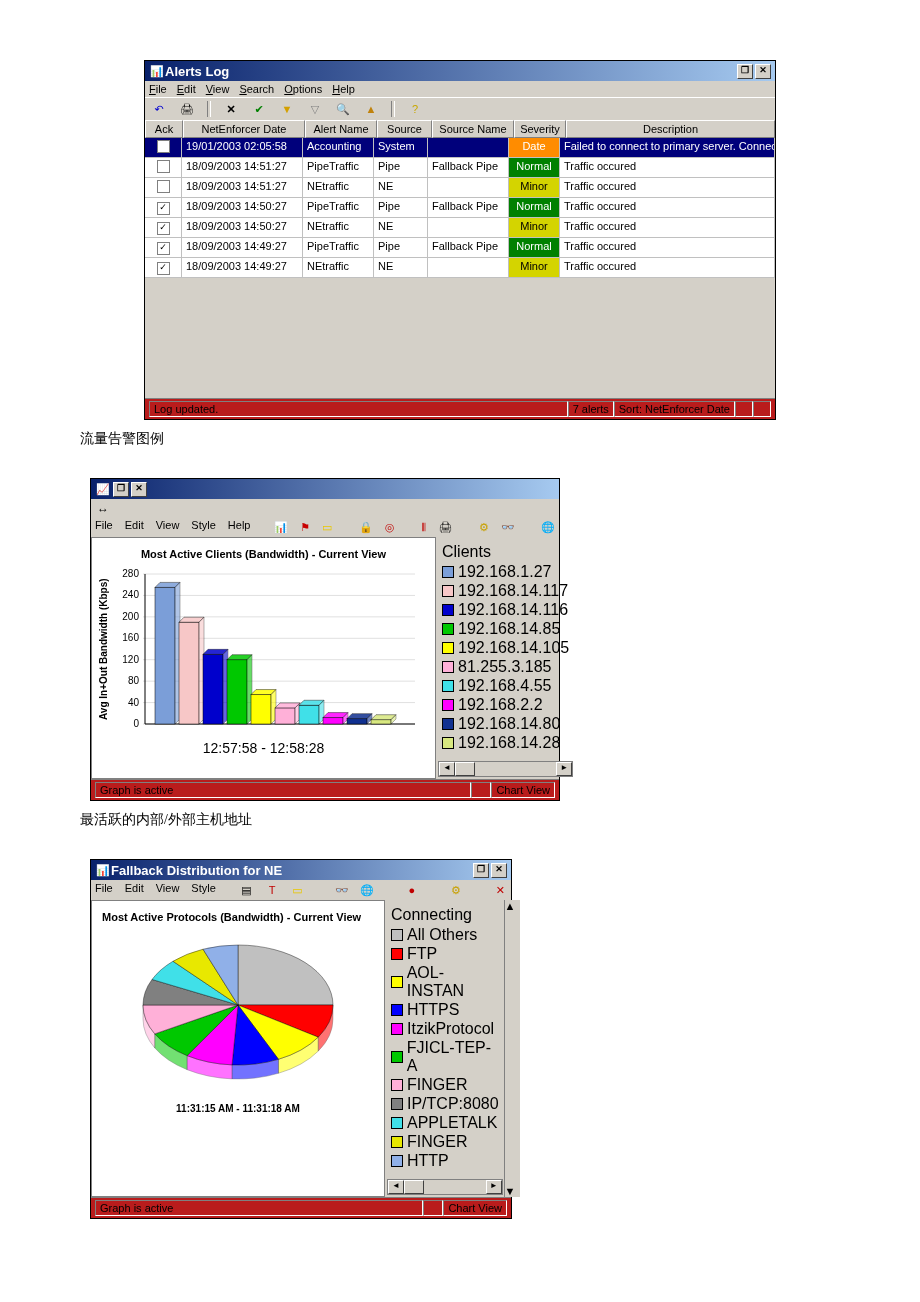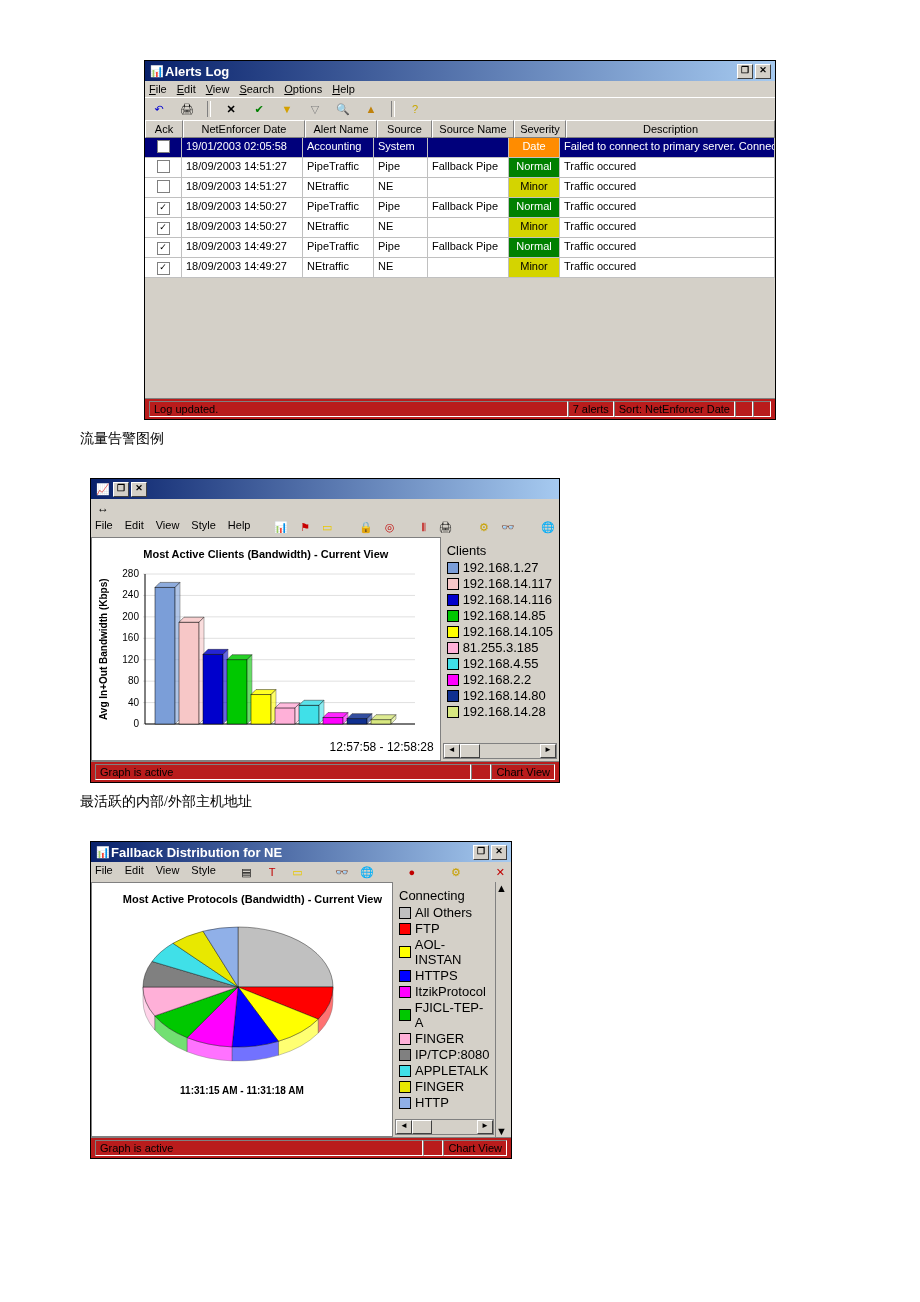--- a/index.html
+++ b/index.html
@@ -27,21 +27,21 @@
 .desc-c{flex:1}
 .cb{display:inline-block;width:11px;height:11px;border:1px solid #808080;background:#fff;font-size:9px;line-height:9px;text-align:center}
 .sev-major{background:#ff8c00}
 .sev-normal{background:#008000}
 .sev-minor{background:#d4d400;color:#000}
 .statusbar{background:#b91c1c;border-top:1px solid #808080;padding:2px 4px;display:flex;font-size:11px}
 .statusbar .cell{border:1px solid;border-color:#808080 #fff #fff #808080;padding:1px 4px}
 .caption{text-align:left;font-family:SimSun,serif;font-size:14px;margin:10px 0 30px}
 .chartarea{background:#d4d0c8;display:flex}
 .plotbox{background:#fff;border:1px solid #808080;padding:6px;}
-.legend{padding:6px;font-size:13px}
+.legend{padding:6px;font-size:16px}
 .legend .li{display:flex;align-items:center;margin:1px 0}
 .legend .sw{width:10px;height:10px;border:1px solid #000;margin-right:4px}
 .axlbl{writing-mode:vertical-lr;transform:rotate(180deg);font-size:10px;font-weight:bold;text-align:center}
 .scroll{display:flex;align-items:center;background:#d4d0c8;border:1px solid #808080;height:14px}
 .scroll .ar{width:14px;height:12px;background:#d4d0c8;border:1px solid;border-color:#fff #404040 #404040 #fff;text-align:center;font-size:8px;line-height:10px}
 .scroll .tr{flex:1;position:relative}
 .scroll .th{width:18px;height:12px;background:#d4d0c8;border:1px solid;border-color:#fff #404040 #404040 #fff}
 svg text{font-family:Arial;font-size:10px}
 </style>
 </head>
@@ -242,21 +242,21 @@
               <polygon points="214,153.57142857142858 219,148.57142857142858 239,148.57142857142858 234,153.57142857142858" fill="#ff00ff" stroke="#000" stroke-width="0.5" opacity="0.85"></polygon>
               <polygon points="234,153.57142857142858 239,148.57142857142858 239,155 234,160" fill="#ff00ff" stroke="#000" stroke-width="0.5" opacity="0.6"></polygon>
               <rect x="238" y="154.64285714285714" width="20" height="5.357142857142857" fill="#103090" stroke="#000" stroke-width="0.5"></rect>
               <polygon points="238,154.64285714285714 243,149.64285714285714 263,149.64285714285714 258,154.64285714285714" fill="#103090" stroke="#000" stroke-width="0.5" opacity="0.85"></polygon>
               <polygon points="258,154.64285714285714 263,149.64285714285714 263,155 258,160" fill="#103090" stroke="#000" stroke-width="0.5" opacity="0.6"></polygon>
               <rect x="262" y="155.71428571428572" width="20" height="4.285714285714286" fill="#d8e880" stroke="#000" stroke-width="0.5"></rect>
               <polygon points="262,155.71428571428572 267,150.71428571428572 287,150.71428571428572 282,155.71428571428572" fill="#d8e880" stroke="#000" stroke-width="0.5" opacity="0.85"></polygon>
               <polygon points="282,155.71428571428572 287,150.71428571428572 287,155 282,160" fill="#d8e880" stroke="#000" stroke-width="0.5" opacity="0.6"></polygon>
             </svg>
       </div>
-      <div style="text-align:right;font-size:12px;padding-top:6px">12:57:58 - 12:58:28</div>
+      <div style="text-align:center;font-size:14px;padding-top:6px">12:57:58 - 12:58:28</div>
     </div>
     <div style="flex:1;display:flex;flex-direction:column">
       <div class="legend">
         <div style="margin-bottom:2px">Clients</div>
         <div id="clients-legend">
               <div class="li">
                 <span class="sw" style="background:#7b9ed8"></span>
                 <span>192.168.1.27</span>
               </div>
               <div class="li">
@@ -336,21 +336,21 @@
     <span class="tbico" style="color:#d48000">🌐</span>
     <span style="width:8px"></span>
     <span class="tbico" style="color:#c00000">●</span>
     <span style="width:8px"></span>
     <span class="tbico" style="color:#c8a000">⚙</span>
     <span style="width:8px"></span>
     <span class="tbico" style="color:#c00000">✕</span>
   </div>
   <div class="chartarea">
     <div class="plotbox" style="width:288px">
-      <div style="text-align:right;font-weight:bold;font-size:11px;padding:4px">Most Active Protocols (Bandwidth) - Current View</div>
+      <div style="text-align:left;font-weight:bold;font-size:11px;padding:4px">Most Active Protocols (Bandwidth) - Current View</div>
       <svg id="piesvg" width="280" height="170">
             <path d="M 235 78 A 95 60 0 0 1 220.21115292269144 110.1496076987398 L 220.21115292269144 124.1496076987398 A 95 60 0 0 0 235 92 Z" fill="#ff0000" opacity="0.55" stroke="#000" stroke-width="0.4"></path>
             <path d="M 220.21115292269144 110.1496076987398 A 95 60 0 0 1 180.4490326986819 132.28962314796118 L 180.4490326986819 146.28962314796118 A 95 60 0 0 0 220.21115292269144 124.1496076987398 Z" fill="#ffff00" opacity="0.55" stroke="#000" stroke-width="0.4"></path>
             <path d="M 180.4490326986819 132.28962314796118 A 95 60 0 0 1 134.03490064471524 137.8816037056963 L 134.03490064471524 151.8816037056963 A 95 60 0 0 0 180.4490326986819 146.28962314796118 Z" fill="#0000ff" opacity="0.55" stroke="#000" stroke-width="0.4"></path>
             <path d="M 134.03490064471524 137.8816037056963 A 95 60 0 0 1 89.09645447699529 128.6596755301209 L 89.09645447699529 142.6596755301209 A 95 60 0 0 0 134.03490064471524 151.8816037056963 Z" fill="#ff00ff" opacity="0.55" stroke="#000" stroke-width="0.4"></path>
             <path d="M 89.09645447699529 128.6596755301209 A 95 60 0 0 1 56.75086539583296 106.90522044610292 L 56.75086539583296 120.90522044610292 A 95 60 0 0 0 89.09645447699529 142.6596755301209 Z" fill="#00c800" opacity="0.55" stroke="#000" stroke-width="0.4"></path>
             <path d="M 56.75086539583296 106.90522044610292 A 95 60 0 0 1 45 78.00000000000001 L 45 92.00000000000001 A 95 60 0 0 0 56.75086539583296 120.90522044610292 Z" fill="#ffb0d8" opacity="0.55" stroke="#000" stroke-width="0.4"></path>
             <path d="M 140 78 L 140 18 A 95 60 0 0 1 235 78 Z" fill="#c0c0c0" stroke="#000" stroke-width="0.4"></path>
             <path d="M 140 78 L 235 78 A 95 60 0 0 1 220.21115292269144 110.1496076987398 Z" fill="#ff0000" stroke="#000" stroke-width="0.4"></path>
             <path d="M 140 78 L 220.21115292269144 110.1496076987398 A 95 60 0 0 1 180.4490326986819 132.28962314796118 Z" fill="#ffff00" stroke="#000" stroke-width="0.4"></path>

